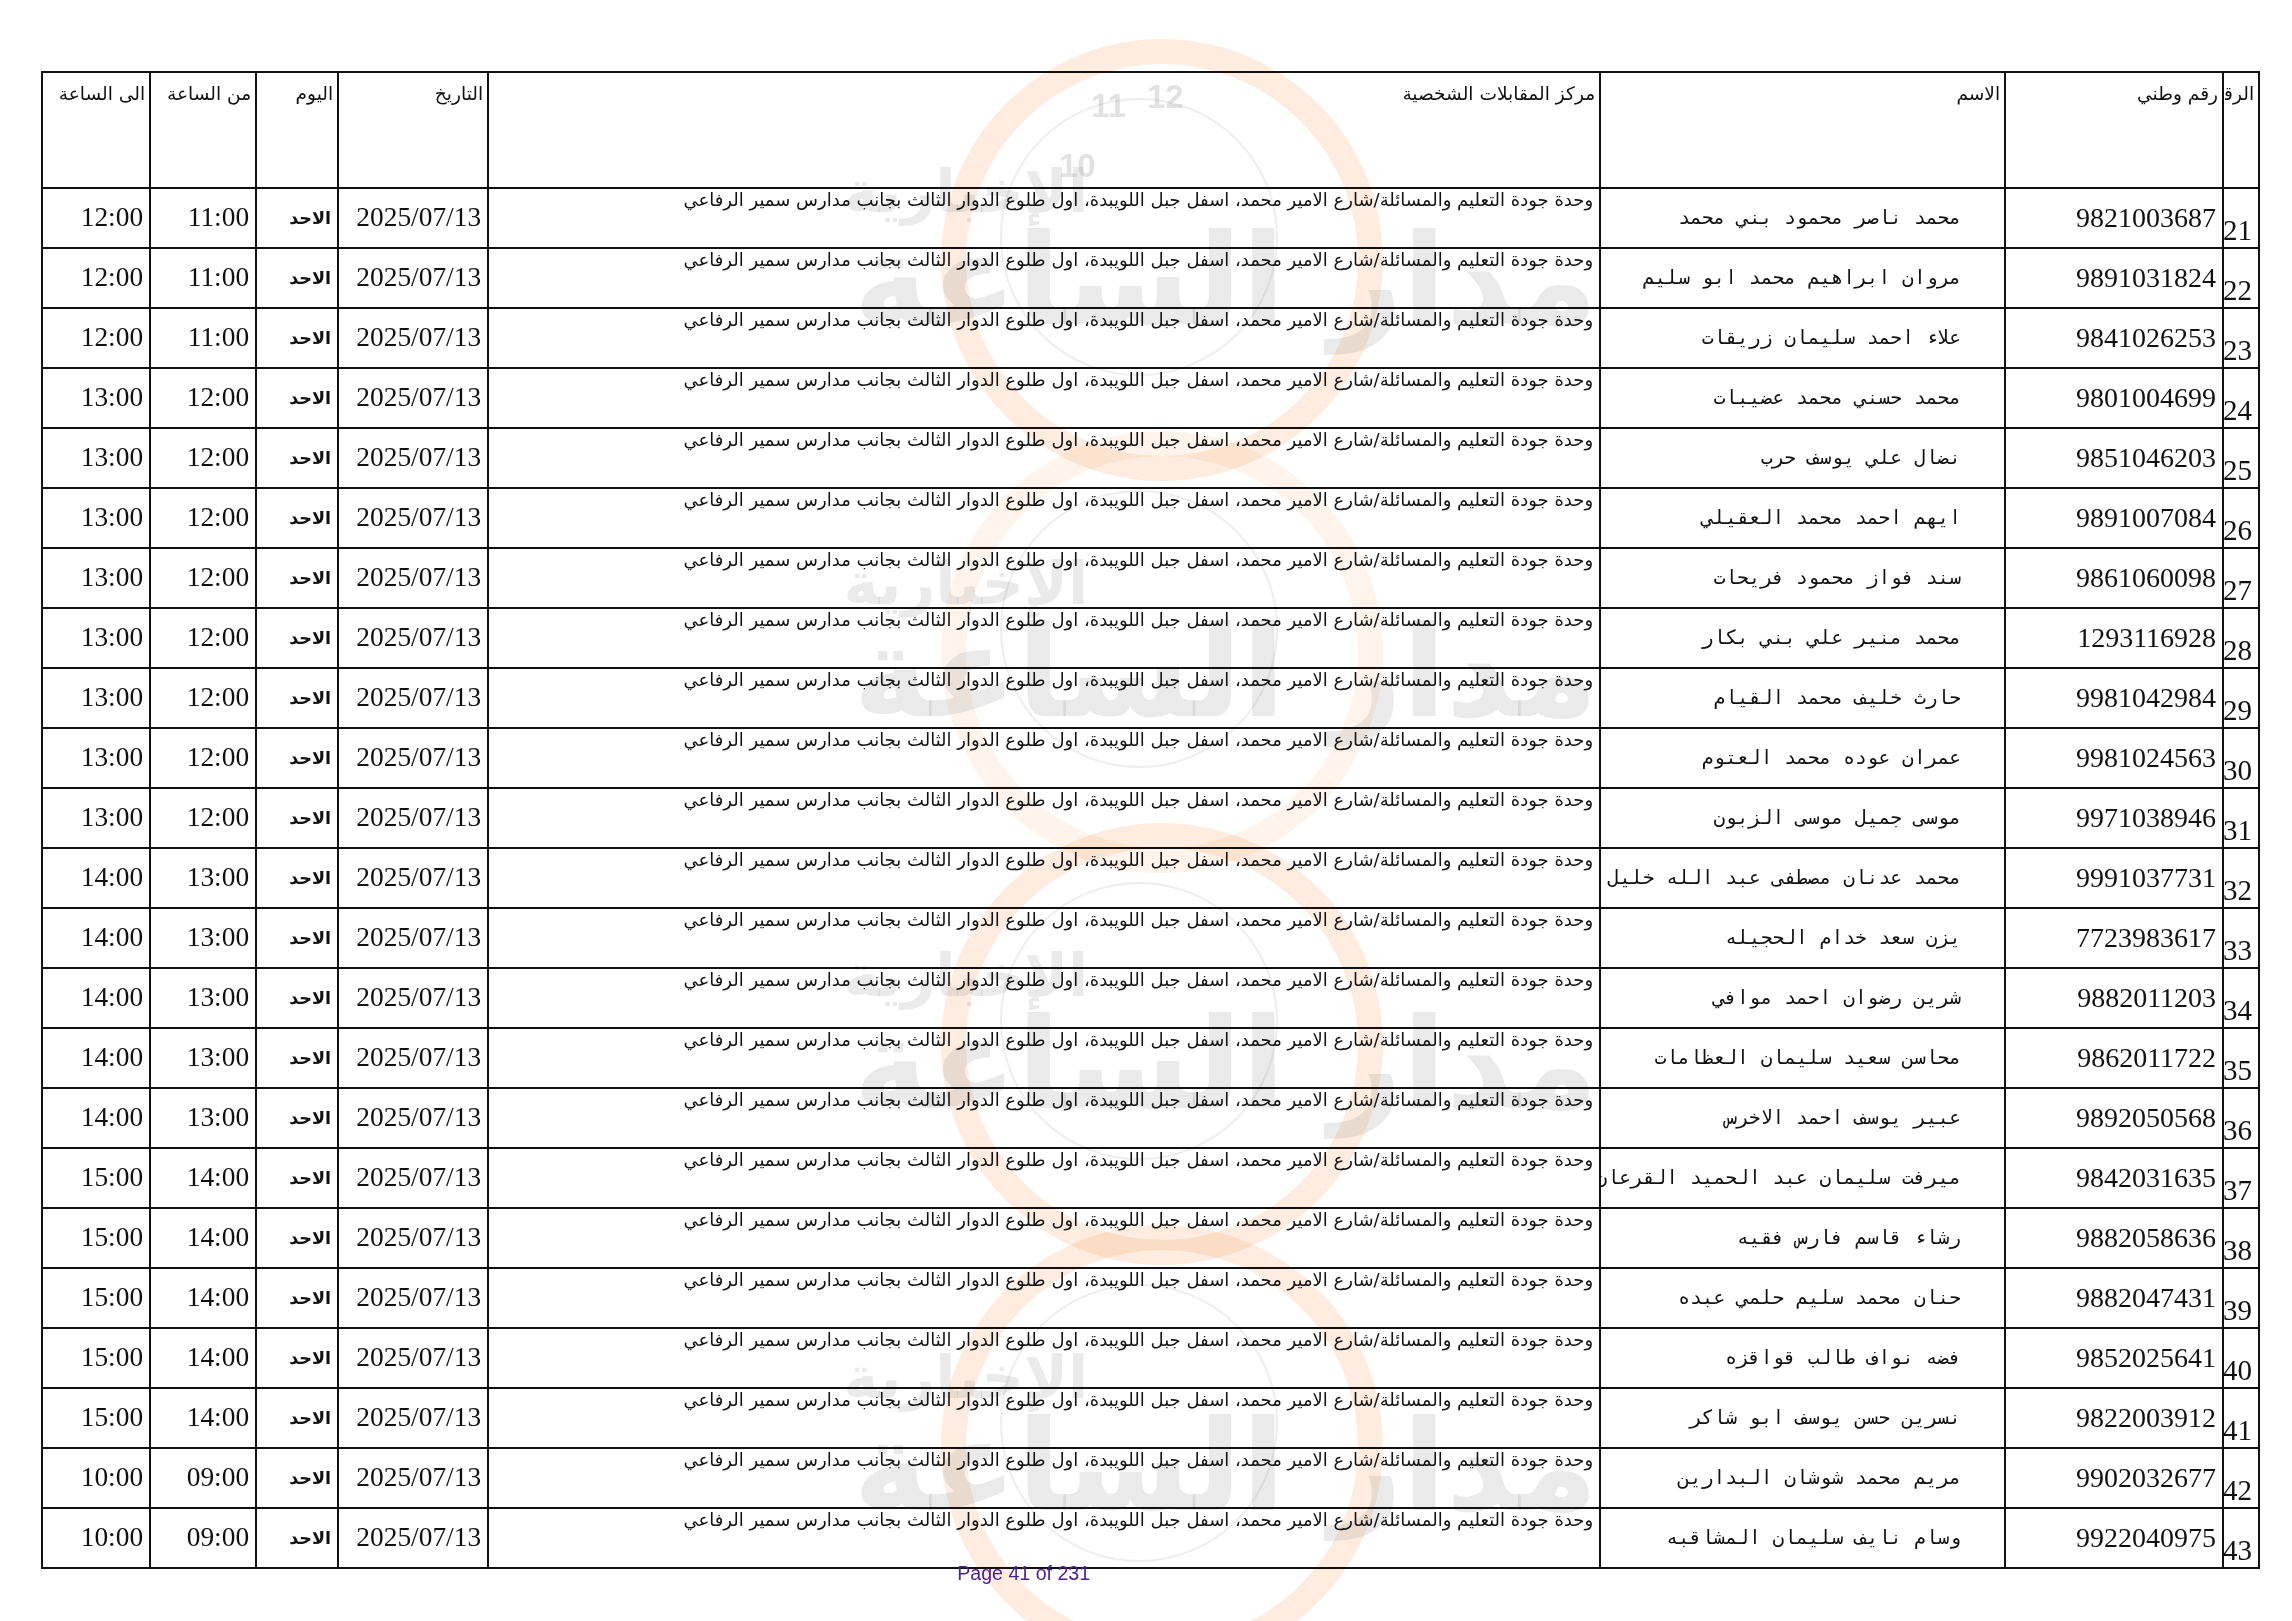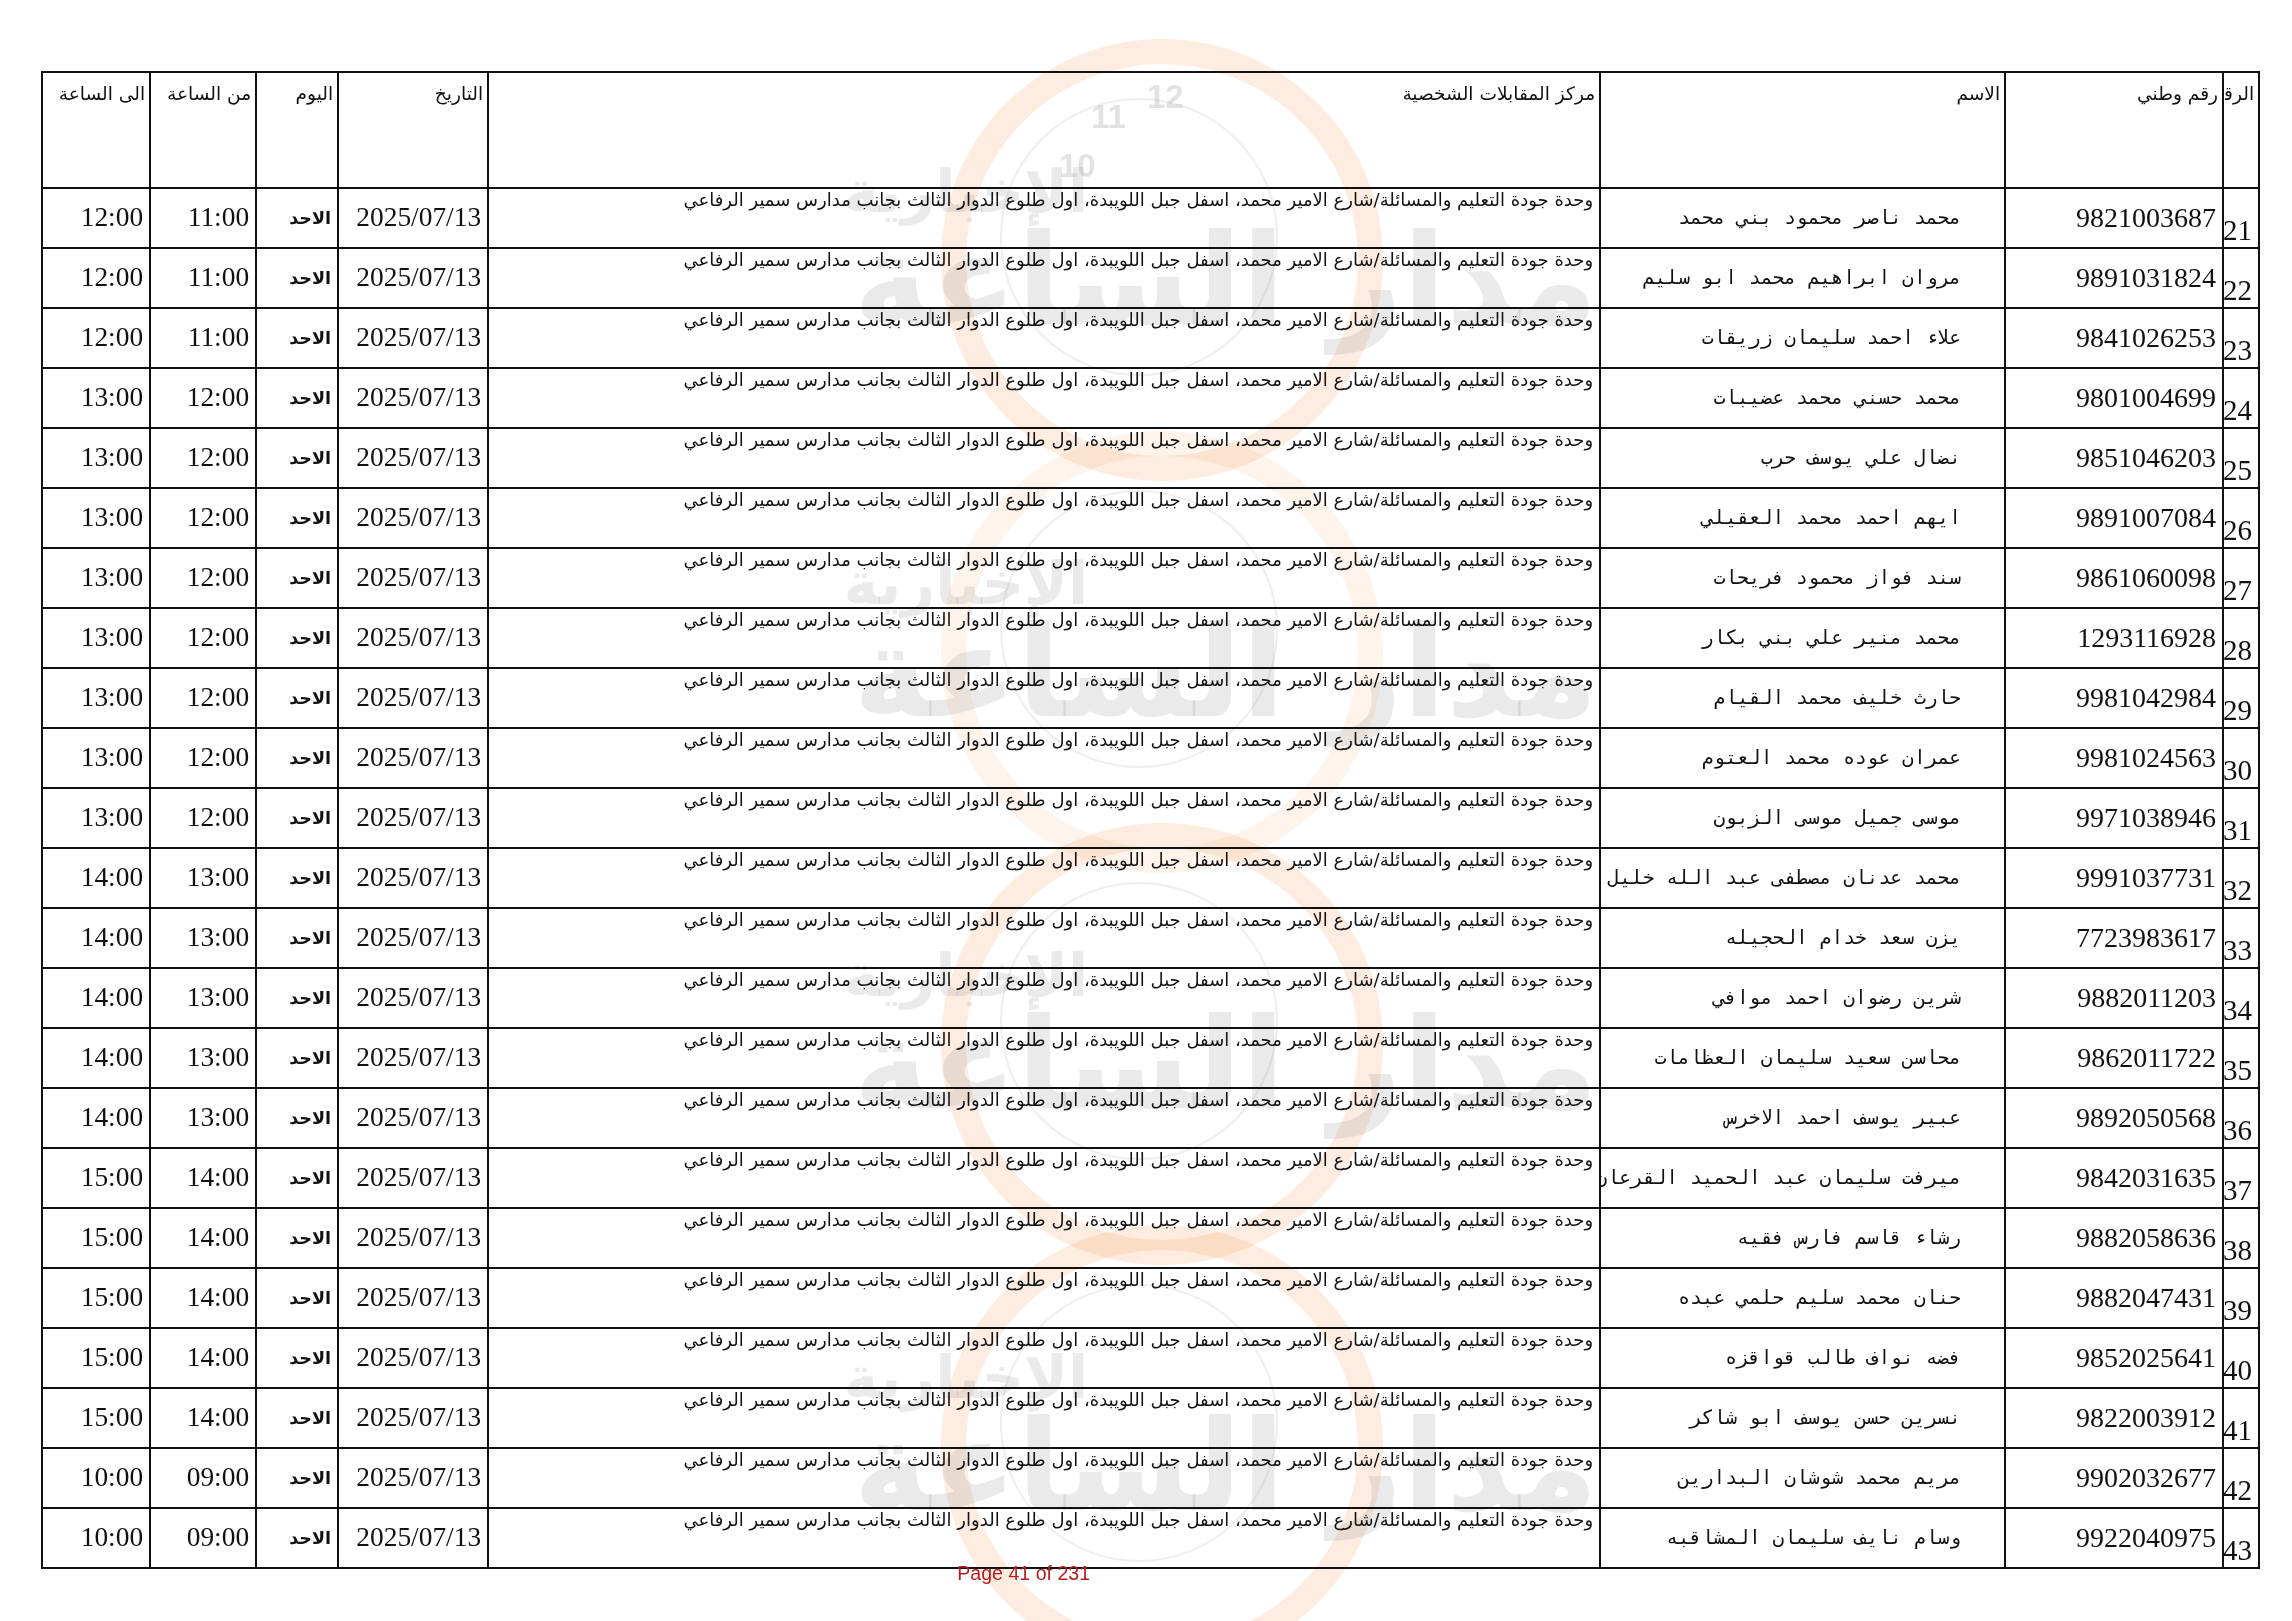--- a/index.html
+++ b/index.html
@@ -14,31 +14,31 @@
     table.schedule th { height: 104px; vertical-align: top; text-align: right; font-family: "DejaVu Sans", sans-serif; font-weight: normal; font-size: 18.6px; padding-top: 9.8px; padding-right: 3.9px; border-radius: 16px; }
     table.schedule td { height: 58px; }
     td.c-num { font-size: 29px; text-align: center; vertical-align: bottom; padding-bottom: 5.9px; }
     td.c-nid { font-size: 28px; text-align: right; vertical-align: middle; padding-right: 3.9px; }
     td.c-name { font-family: Liberation Mono, monospace; font-size: 19.6px; text-align: left; direction: rtl; vertical-align: middle; padding-left: 0; margin-left: 36px; }
     td.c-name span { display: block; text-align: right; margin-right: 37px; }
     td.c-loc { font-family: "DejaVu Sans", sans-serif; font-size: 18px; text-align: right; vertical-align: top; padding-top: 7.8px; padding-right: 3.9px; }
     td.c-date { font-size: 27.4px; text-align: right; vertical-align: middle; direction: ltr; }
     td.c-day { font-family: "DejaVu Sans", sans-serif; font-size: 17.6px; text-align: right; vertical-align: middle; padding-right: 3.9px; font-weight: bold; }
     td.c-time { font-size: 27.4px; text-align: right; vertical-align: middle; direction: ltr; }
-    .footer { position: absolute; top: 1562px; left: 0; width: 2067px; text-align: center; font-family: "Liberation Sans", sans-serif; font-size: 19.6px; color: #b91c1c; z-index: 1; }
+    .footer { position: absolute; top: 1562px; left: 0; width: 2067px; text-align: center; font-family: "Liberation Sans", sans-serif; font-size: 19.6px; color: #4c1d95; z-index: 1; }
     .footer span { position: relative; left: 0; display: inline-block; margin-left: -19.6px; }
   </style>
 </head>
 <body>
 
 <div class="watermark" style="left:863px; top:39px; width:549px; height:549px;">
   <div class="wm-ring" style="left:78px; top:0; width:392px; height:392px;"></div>
   <div class="wm-face" style="left:137px; top:59px; width:274px; height:274px;"></div>
   <span class="wm-num" style="left:284px; top:39px;">12</span>
-  <span class="wm-num" style="left:228px; top:59px;">11</span>
+  <span class="wm-num" style="left:228px; top:48px;">11</span>
   <span class="wm-num" style="left:196px; top:108px;">10</span>
   <span class="wm-text" style="left:-19.6px; top:118px; font-size:59px;">الإخبارية</span>
   <span class="wm-text" style="left:-9.8px; top:167px; font-size:127px;">مدار الساعة</span>
 </div>
 <div class="watermark" style="left:863px; top:431px; width:549px; height:549px;">
   <div class="wm-ring" style="left:78px; top:0; width:392px; height:392px; opacity:0.6;"></div>
   <div class="wm-face" style="left:137px; top:59px; width:274px; height:274px;"></div>
   <span class="wm-text" style="left:-19.6px; top:118px; font-size:59px;">الإخبارية</span>
   <span class="wm-text" style="left:-9.8px; top:167px; font-size:127px;">مدار الساعة</span>
 </div>

